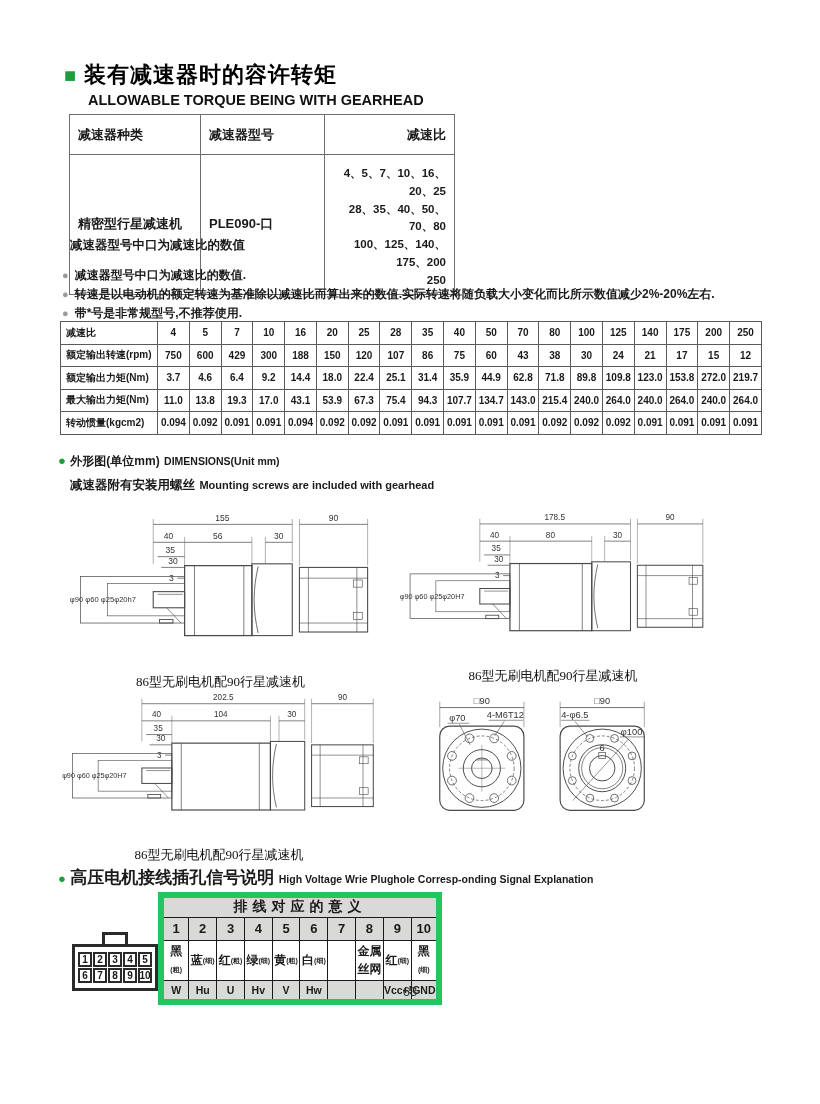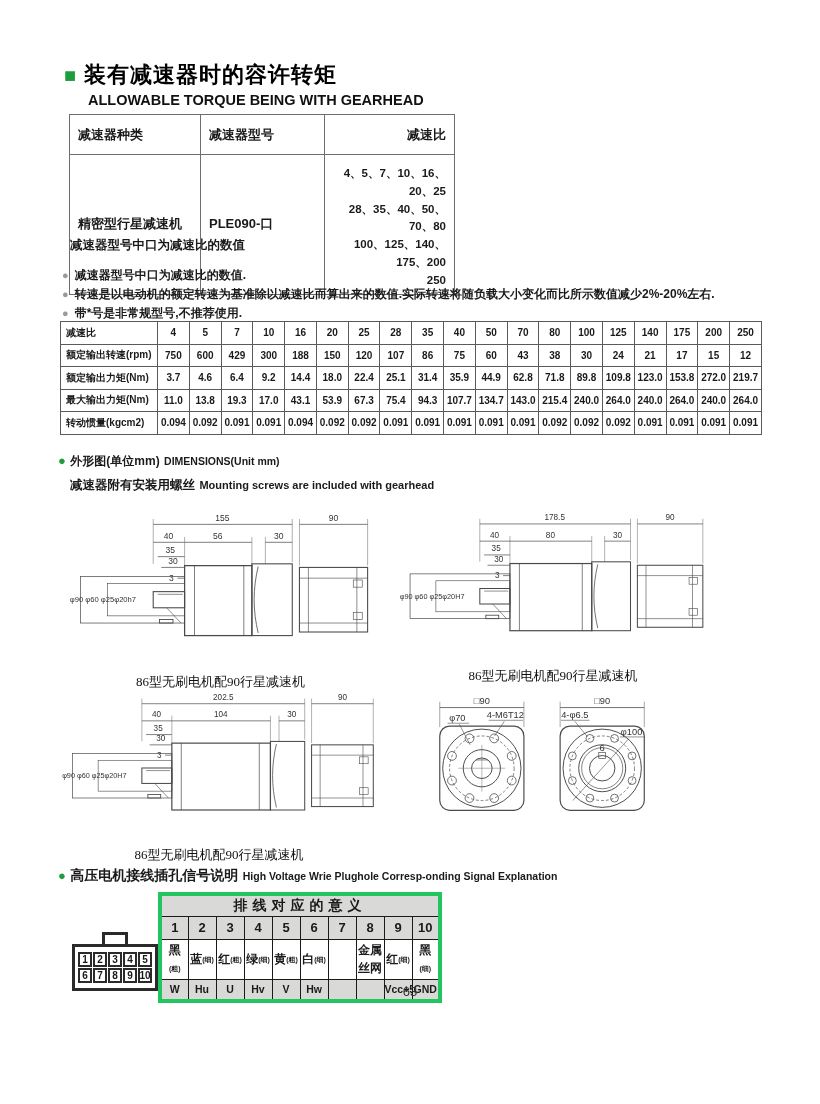--- a/index.html
+++ b/index.html
@@ -47,31 +47,31 @@
   .dwg { position:absolute; text-align:center; }
   .dwg svg { display:block; }
   .dwg text { font-family:"Liberation Sans","DejaVu Sans",sans-serif; fill:#333; }
   .dwg .dim-t { font-size:9.5px; }
   .dwg .shaft-t { font-size:8.5px; }
   .dwg line, .dwg rect, .dwg path, .dwg circle { stroke:#4a4a4a; fill:none; }
   .caption { font-family:"Liberation Serif","DejaVu Serif",serif; font-size:13px; color:#111; margin-top:6px; }
 
   
   .sig-heading { position:absolute; left:58px; top:866px; }
-  .sig-heading .h-zh { font-size:14px; }
+  .sig-heading .h-zh { font-size:17px; }
 
   
   .connector { position:absolute; left:72px; top:932px; width:86px; }
   .conn-latch { width:26px; height:12px; border:3px solid #2a2a2a; border-bottom:none; margin:0 auto; }
   .conn-body { border:3px solid #2a2a2a; padding:4px 3px; background:#fff; }
   .conn-row { display:flex; gap:1px; justify-content:center; margin:1px 0; }
   .conn-pin { width:14px; height:15px; border:2px solid #2a2a2a; font-size:10px; font-weight:bold; display:flex; align-items:center; justify-content:center; }
 
   
-  .sig-table { position:absolute; left:158px; top:892px; width:284px; table-layout:fixed; border:4px solid #22c55e; }
+  .sig-table { position:absolute; left:158px; top:892px; width:284px; table-layout:fixed; border:6px solid #22c55e; }
   .sig-table td { border:1.5px solid #1a1a1a; text-align:center; vertical-align:middle; overflow:hidden; }
   .sig-title { background:#d9d9d7; font-size:14px; font-weight:bold; letter-spacing:5px; height:22px; }
   .row-num td { background:#d9d9d7; font-size:13px; font-weight:bold; height:23px; }
   .row-col td { background:#fff; height:40px; padding:0 1px; }
   .c-main { font-size:12px; font-weight:bold; line-height:1.05; word-break:break-all; display:inline; vertical-align:middle; }
   .c-sub { font-size:7px; font-weight:bold; vertical-align:middle; }
   .row-sig td { background:#d9d9d7; font-size:10.5px; font-weight:bold; height:22px; white-space:nowrap; }
 
   .page-num { position:absolute; left:0; right:0; top:984px; text-align:center; font-size:13px; color:#333; }
 </style>

